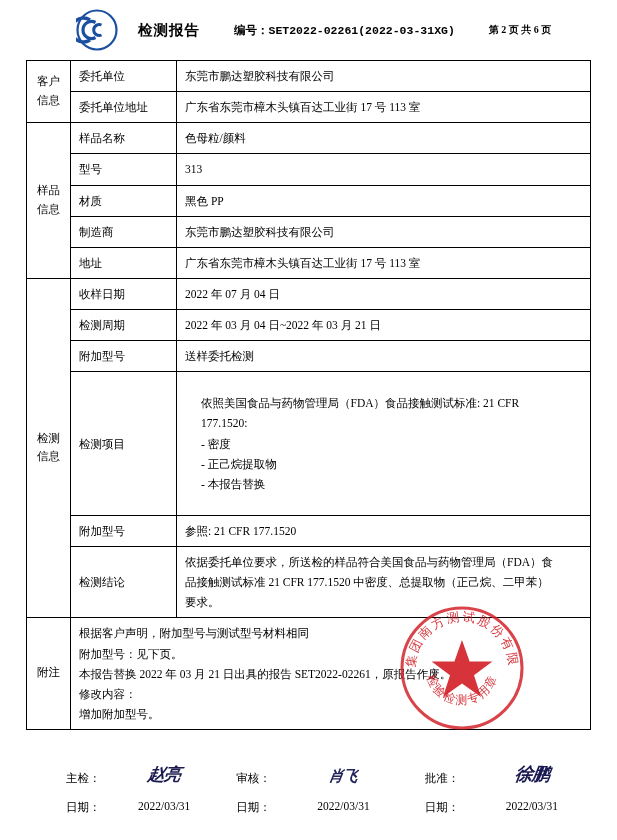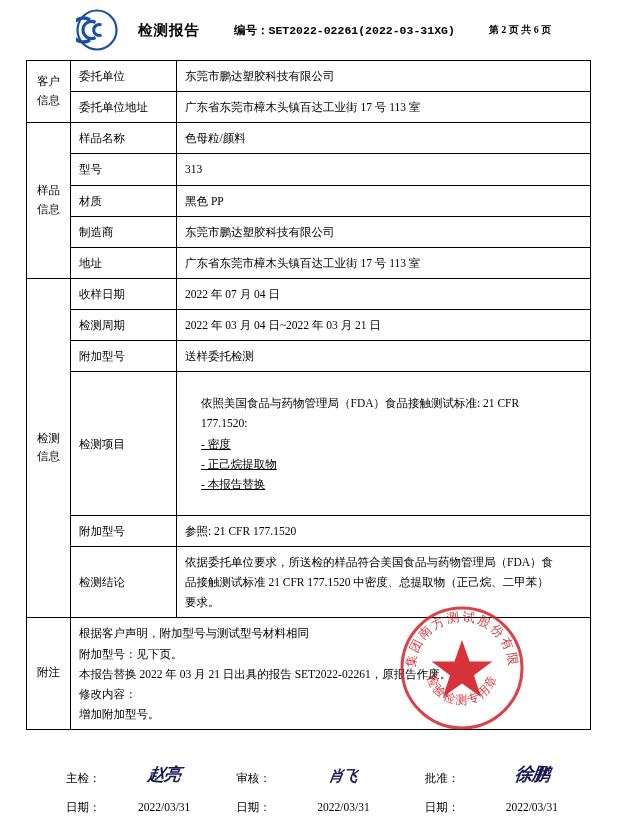--- a/index.html
+++ b/index.html
@@ -84,21 +84,21 @@
   td.sect .s-line { display: block; line-height: 1.6; }
   td.label {
     width: 104px;
     padding-left: 10px;
   }
   td.value {
     padding-left: 10px;
   }
 
   .item-list { margin: 16px; }
-  .item-list .li { white-space: nowrap; text-decoration: underline; }
+  .item-list .li { white-space: nowrap; }
 
   
   td.remark-body {
     padding: 6px 10px 8px 10px;
     line-height: 1.85;
   }
   td.remark-body div { white-space: nowrap; }
 
   
   .sig-wrap {
@@ -145,21 +145,20 @@
   .date-row {
     display: flex;
     align-items: center;
     height: 30px;
     font-size: 11.5px;
     margin-top: 6px;
   }
   .date-cell {
     display: flex;
     flex: 1 1 0;
-    align-items: center;
   }
   .date-cell .k {
     width: 56px;
     padding-left: 40px;
     white-space: nowrap;
   }
   .date-cell.c2 .k, .date-cell.c3 .k { padding-left: 22px; }
   .date-cell .v { flex: 1; text-align: center; padding-right: 8px; }
 
   

